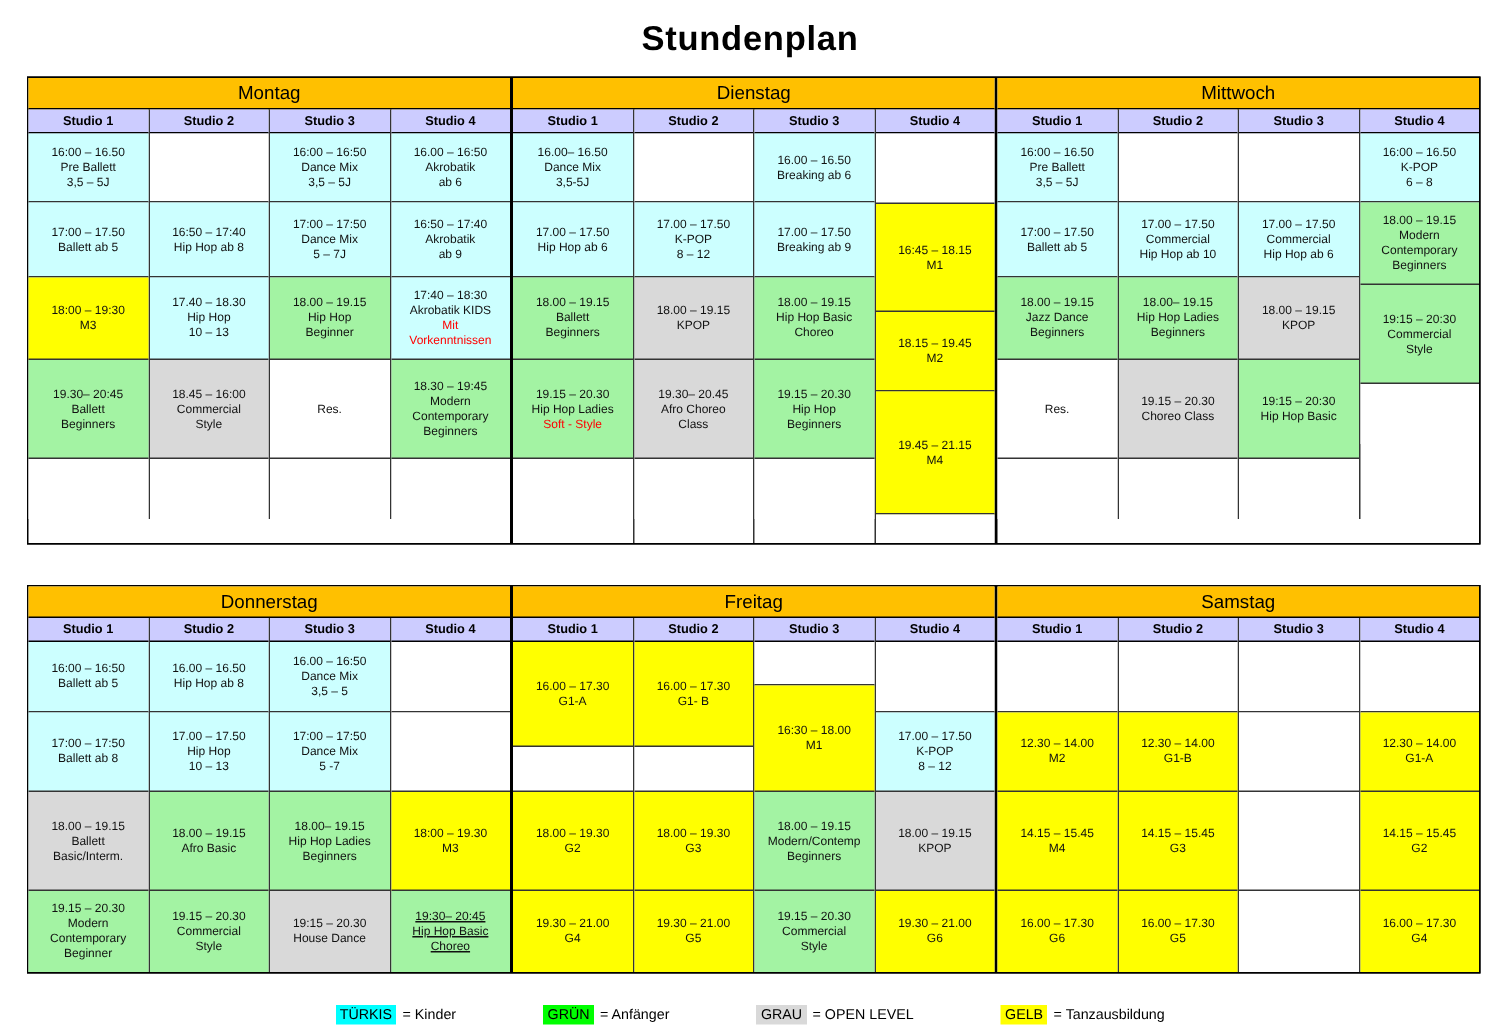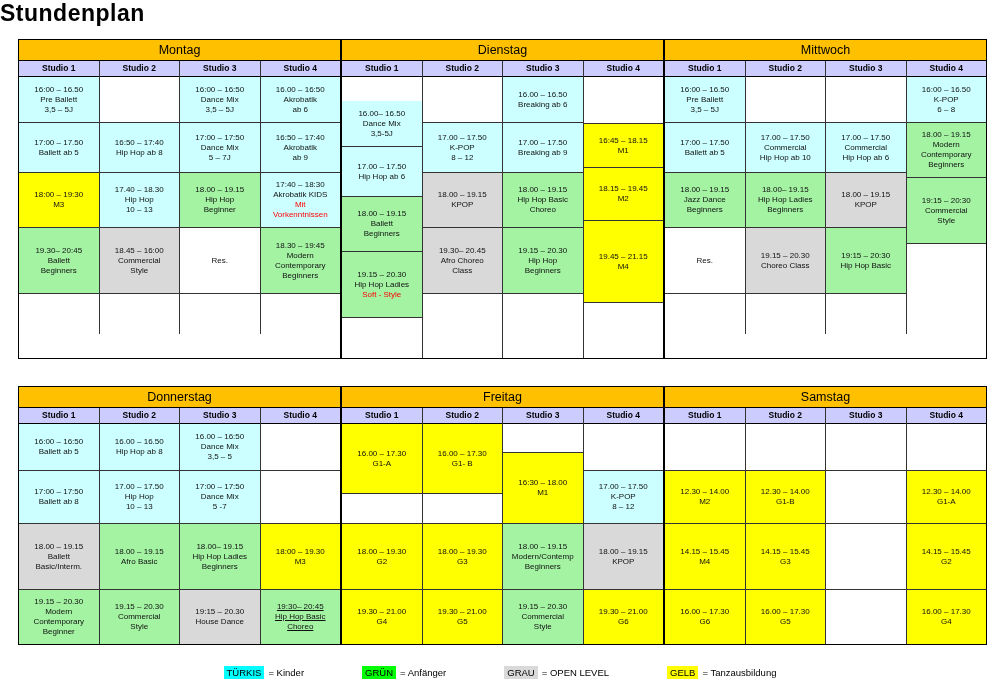--- a/index.html
+++ b/index.html
@@ -8,21 +8,22 @@
     background: #ffffff;
     font-family: "Liberation Sans", sans-serif;
     color: #111;
     overflow: hidden;
   }
   #page {
     position: relative;
     width: 1000px; height: 684px;
   }
   #main-title {
-    margin: 0;
+    margin: 12px;
+    text-align: center;
     font-size: 23px;
     font-weight: bold;
     letter-spacing: 0.5px;
     color: #000;
   }
   .tables-row {
     display: flex;
     gap: 2px;
     background: #000;
     border: 1px solid #000;
@@ -196,21 +197,21 @@
             </div>
             <div class="cell" style="height: 40px; background: rgb(255, 255, 255);"></div>
           </div>
         </div>
       </div>
       <div class="day">
         <div class="day-header">Dienstag</div>
         <div class="cols">
           <div class="col">
             <div class="studio-head">Studio 1</div>
-            <div class="cell" style="height: 46px; background: rgb(204, 255, 255); margin-top: 24px;">
+            <div class="cell" style="height: 46px; background: rgb(204, 255, 255);">
               <span class="time">16.00– 16.50</span>
               <span class="line">Dance Mix</span>
               <span class="line">3,5-5J</span>
             </div>
             <div class="cell" style="height: 50px; background: rgb(204, 255, 255);">
               <span class="time">17.00 – 17.50</span>
               <span class="line">Hip Hop ab 6</span>
             </div>
             <div class="cell" style="height: 55px; background: rgb(163, 243, 163);">
               <span class="time">18.00 – 19.15</span>
@@ -261,21 +262,21 @@
             <div class="cell" style="height: 66px; background: rgb(163, 243, 163);">
               <span class="time">19.15 – 20.30</span>
               <span class="line">Hip Hop</span>
               <span class="line">Beginners</span>
             </div>
             <div class="cell" style="height: 40px; background: rgb(255, 255, 255);"></div>
           </div>
           <div class="col">
             <div class="studio-head">Studio 4</div>
             <div class="cell" style="height: 47px; background: rgb(255, 255, 255);"></div>
-            <div class="cell" style="height: 44px; background: rgb(255, 255, 0);">
+            <div class="cell" style="height: 72px; background: rgb(255, 255, 0);">
               <span class="time">16:45 – 18.15</span>
               <span class="line">M1</span>
             </div>
             <div class="cell" style="height: 53px; background: rgb(255, 255, 0);">
               <span class="time">18.15 – 19.45</span>
               <span class="line">M2</span>
             </div>
             <div class="cell" style="height: 82px; background: rgb(255, 255, 0);">
               <span class="time">19.45 – 21.15</span>
               <span class="line">M4</span>

